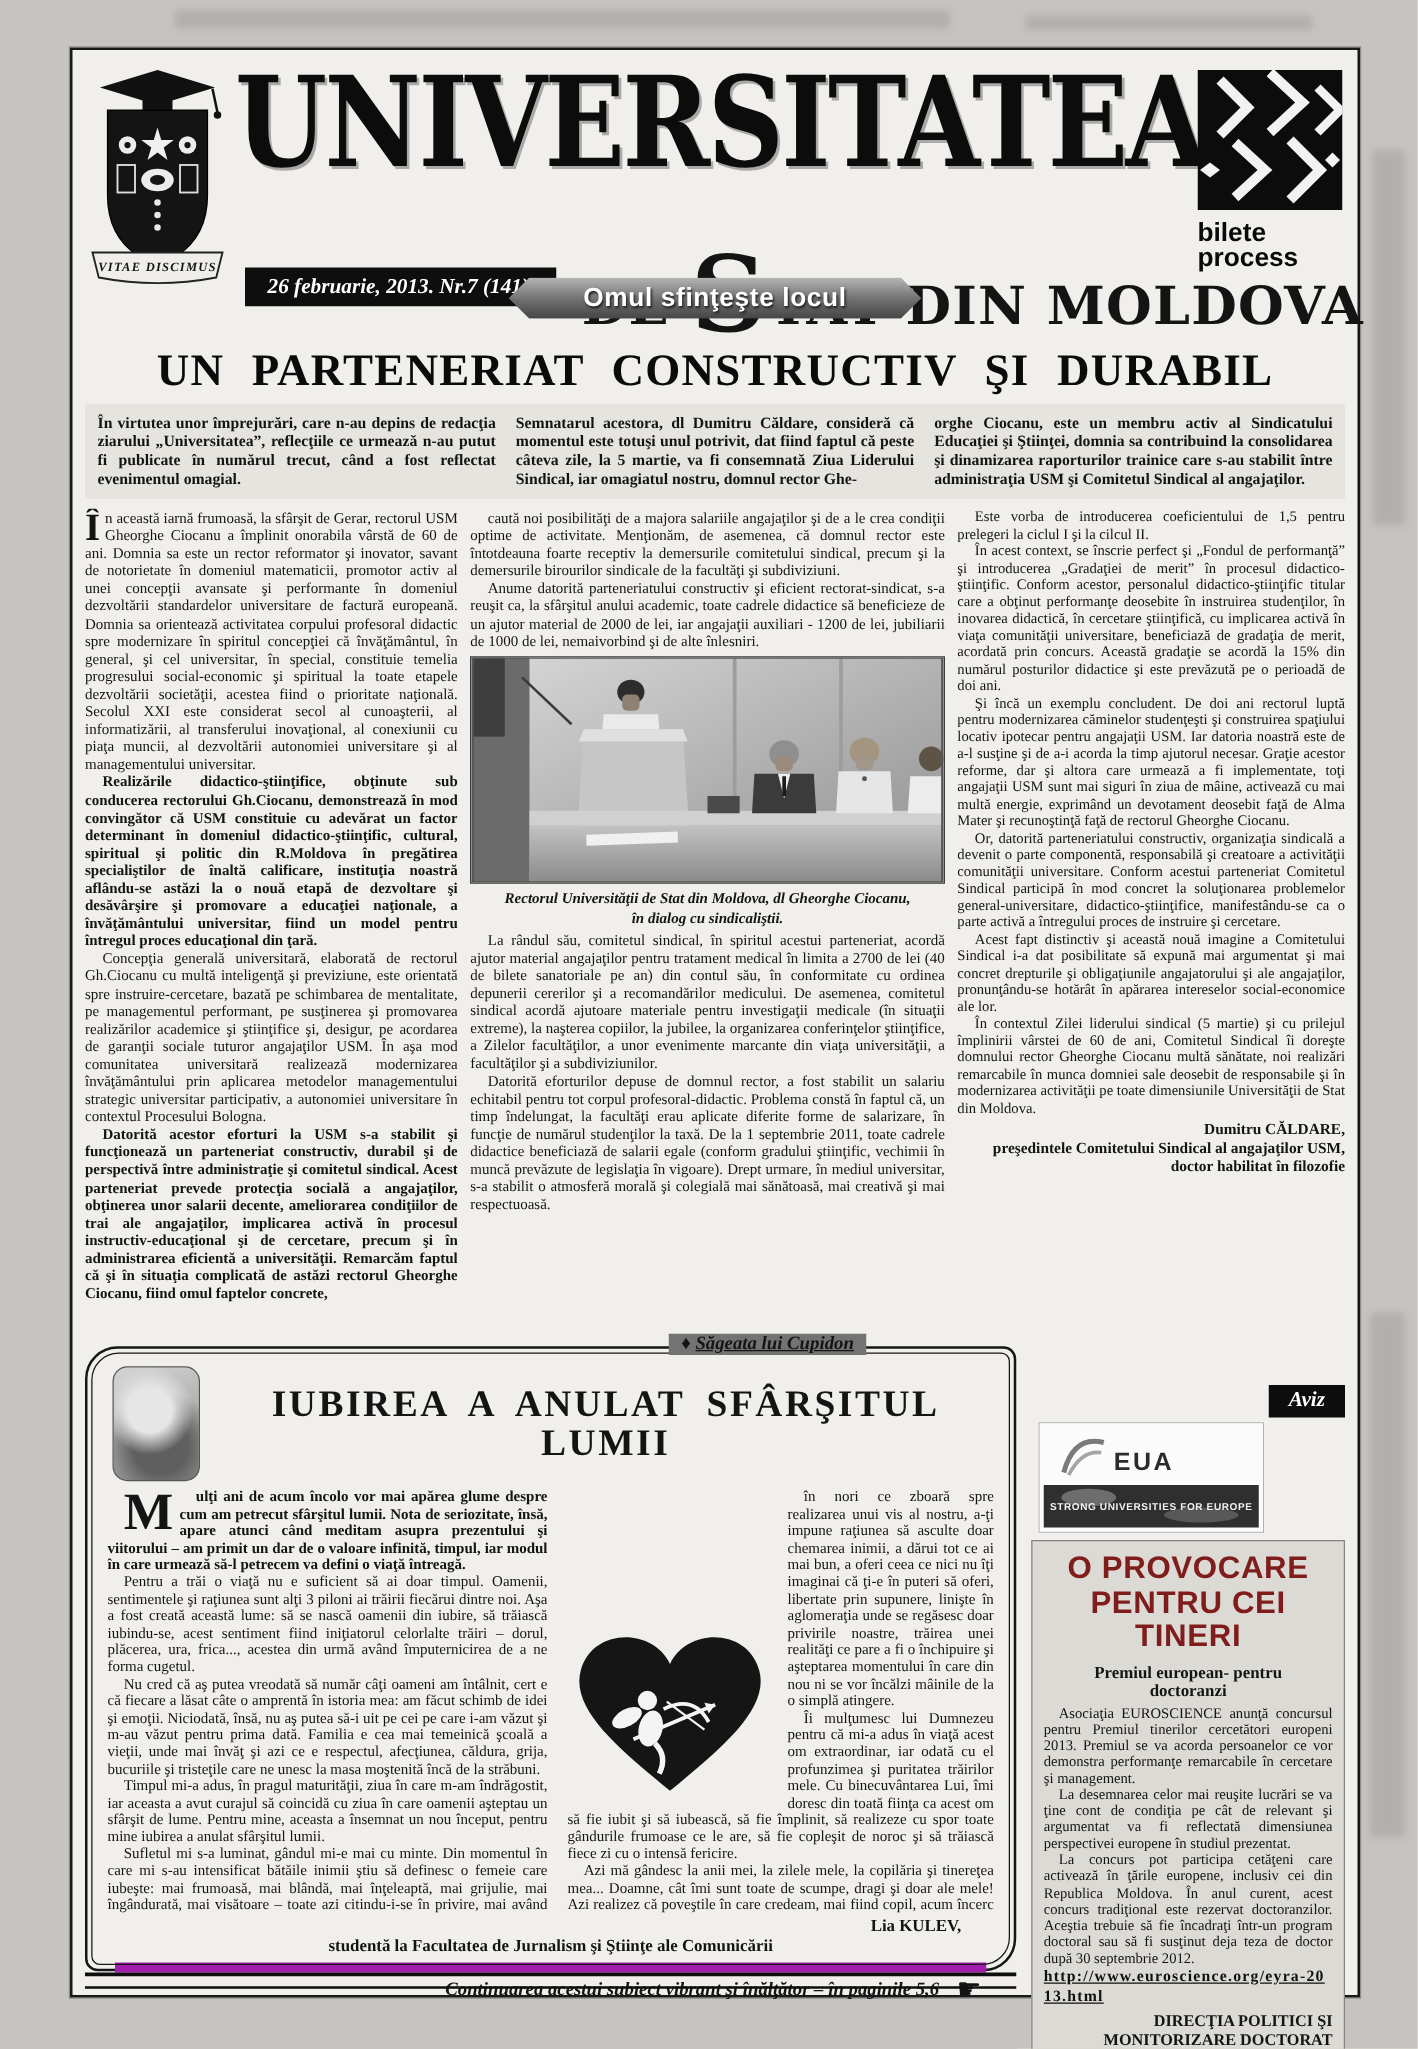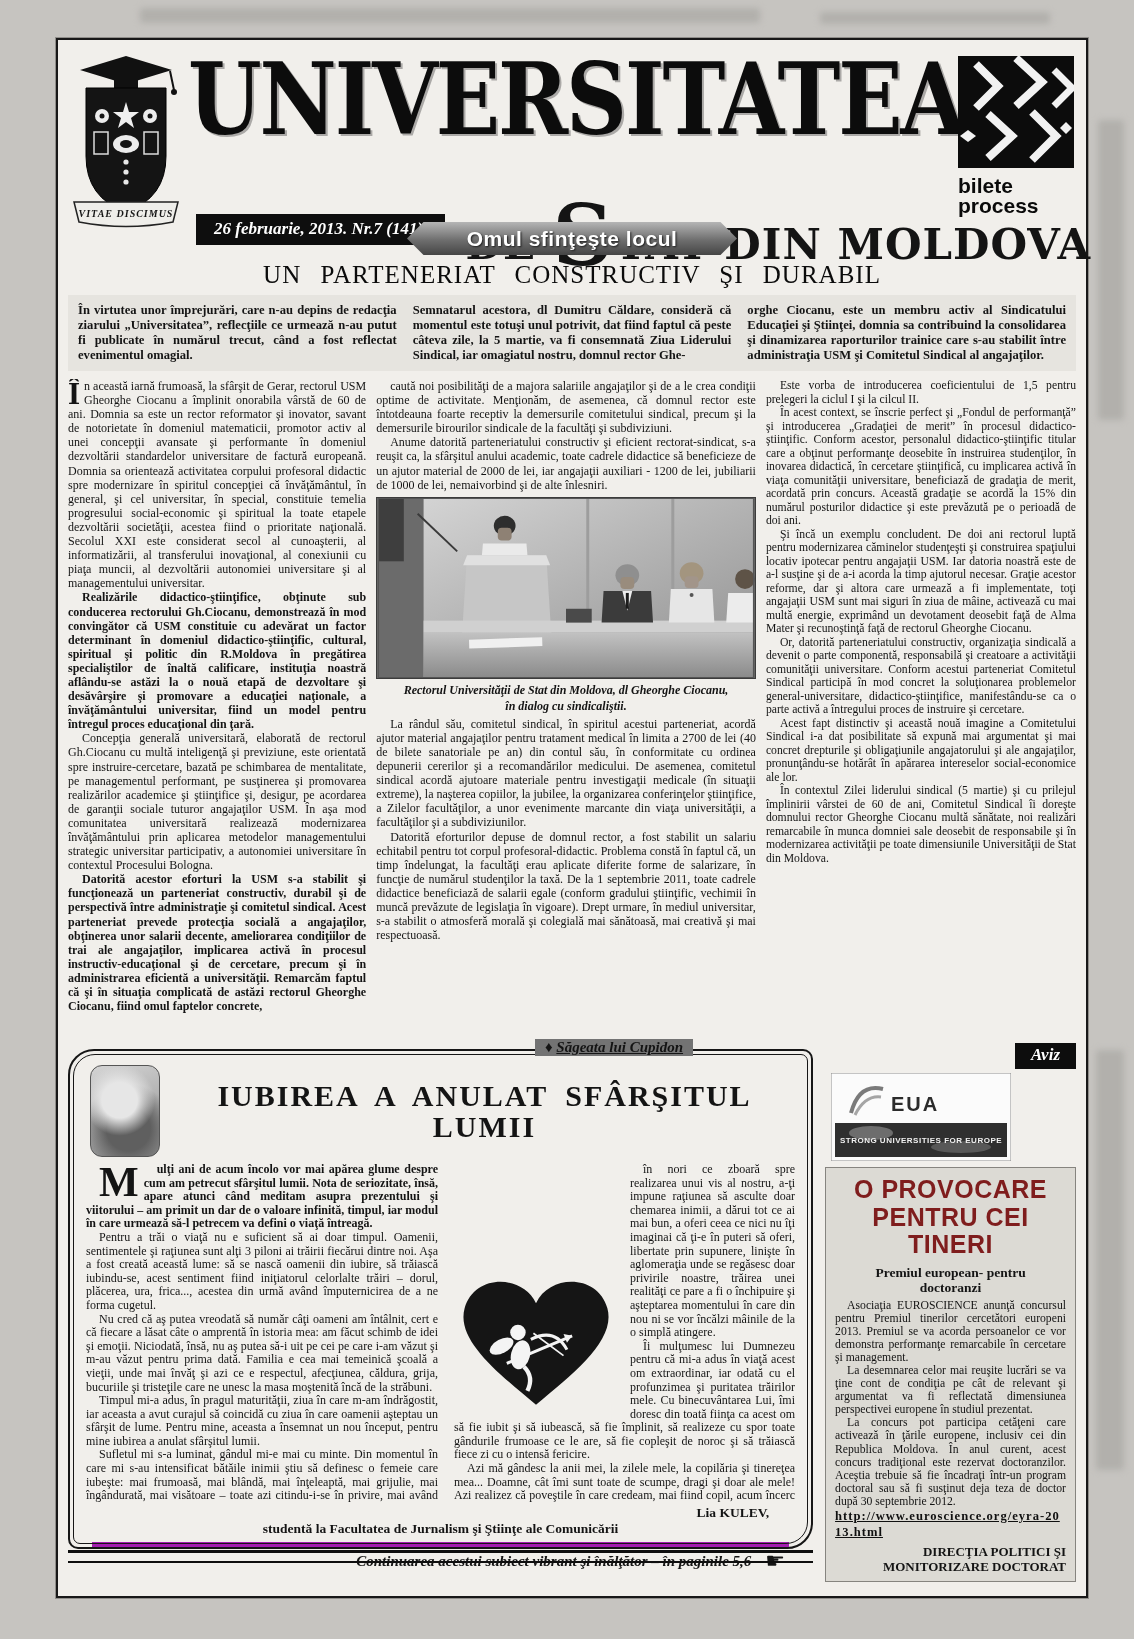--- a/index.html
+++ b/index.html
@@ -27,22 +27,22 @@
   .bologna-text { font-family:"Liberation Sans",sans-serif; font-weight:bold; font-size:21px;
     line-height:.95; margin-top:4px; color:#0a0a0a; }
 
   
   .slogan { width:330px; height:33px; margin:2px auto 0; text-align:center;
     background:linear-gradient(180deg,#b5b5b5 0%,#6e6e6e 55%,#454545 100%);
     clip-path:polygon(0 50%,5% 0,95% 0,100% 50%,95% 100%,5% 100%);
     color:#fff; font-family:"Liberation Sans",sans-serif; font-weight:bold; font-size:21px;
     line-height:33px; text-shadow:1px 1px 2px #1c1c1c; letter-spacing:.5px; }
 
-  .headline { text-align:center; font-weight:normal; font-size:25px; letter-spacing:1px;
-    word-spacing:12px; margin:6px 0 6px; color:#0b0b0b; font-family:"Liberation Serif",serif; }
+  .headline { text-align:center; font-weight:bold; font-size:36px; letter-spacing:1px;
+    word-spacing:12px; margin:20px 0 6px; color:#0b0b0b; font-family:"Liberation Serif",serif; }
 
   .intro { display:flex; gap:16px; background:#e6e4df; padding:8px 10px; }
   .intro div { flex:1; font-weight:bold; font-size:12.6px; line-height:15px; text-align:justify; }
 
   
   .bodycols { display:flex; gap:10px; margin-top:8px; height:658px; overflow:hidden; }
   .bcol { text-align:justify; font-size:12px; line-height:14.1px; overflow:hidden; }
   .bcol p { margin:0; text-indent:14px; }
   .c1 { width:300px; }
   .c2 { width:382px; }
@@ -78,30 +78,30 @@
   .love-title { flex:1; text-align:center; font-weight:bold; font-size:30px; line-height:1.05;
     letter-spacing:2px; word-spacing:8px; }
   .love-cols { display:flex; gap:16px; height:340px; overflow:hidden; margin-top:6px; }
   .lcol { text-align:justify; font-size:12px; line-height:13.6px; overflow:hidden; }
   .lc1 { width:352px; }
   .lc2 { flex:1; }
   .lcol p { margin:0; text-indent:13px; }
   .heart-wrap { float:left; margin:104px 8px 2px -4px; }
   .love-sign-name { text-align:right; font-weight:bold; font-size:13.5px; padding-right:26px; margin-top:2px; }
   .love-sign-role { text-align:center; font-weight:bold; font-size:13.5px; }
-  .love-footer { border-top:5px solid #a21caf; margin:5px 6px 0; padding:3px 4px 0;
+  .love-footer { border-top:8px solid #a21caf; margin:5px 6px 0; padding:3px 4px 0;
     display:flex; justify-content:flex-end; align-items:center; gap:14px;
     font-weight:bold; font-style:italic; font-size:15px; }
   .hand { font-family:"DejaVu Sans",sans-serif; font-size:22px; font-style:normal; line-height:1; }
 
   
   .sidebar { width:252px; display:flex; flex-direction:column; }
   .aviz-row { display:flex; justify-content:flex-end; margin-top:-6px; }
   .aviz { background:#0d0d0d; color:#fff; font-weight:bold; font-style:italic; font-size:17px;
-    padding:2px 16px 4px; }
+    padding:2px 16px 4px;margin-top:37px; }
   .eua { margin:4px 0 6px 6px; }
   .provocare { background:#dcdad4; border:1px solid #86847f; padding:8px 9px 6px; flex:1; overflow:hidden; }
   .prov-title { font-family:"Liberation Sans",sans-serif; font-weight:bold; font-size:25px;
     line-height:1.1; text-align:center; letter-spacing:.5px; color:#7f1d1d; }
   .prov-sub { font-weight:bold; font-size:13.5px; text-align:center; line-height:1.15; margin:6px 0 3px; }
   .provocare p.para { font-size:11.7px; line-height:13.1px; text-align:justify; text-indent:12px; margin:0; }
   .prov-link { display:block; font-weight:bold; font-size:12.6px; letter-spacing:1px;
     color:#101010; text-decoration:underline; word-break:break-all; line-height:1.25; margin-top:1px; }
   .prov-sig { margin-top:3px; }
   .prov-sig .sig-line { font-size:13px; line-height:15.5px; }
@@ -239,20 +239,25 @@
 
     <div class="bcol c3">
       <div>
           <p class="">Este vorba de introducerea coeficientului de 1,5 pentru prelegeri la ciclul I şi la cilcul II.</p>
           <p class="">În acest context, se înscrie perfect şi „Fondul de performanţă” şi introducerea „Gradaţiei de merit” în procesul didactico-ştiinţific. Conform acestor, personalul didactico-ştiinţific titular care a obţinut performanţe deosebite în instruirea studenţilor, în inovarea didactică, în cercetare ştiinţifică, cu implicarea activă în viaţa comunităţii universitare, beneficiază de gradaţia de merit, acordată prin concurs. Această gradaţie se acordă la 15% din numărul posturilor didactice şi este prevăzută pe o perioadă de doi ani.</p>
           <p class="">Şi încă un exemplu concludent. De doi ani rectorul luptă pentru modernizarea căminelor studenţeşti şi construirea spaţiului locativ ipotecar pentru angajaţii USM. Iar datoria noastră este de a-l susţine şi de a-i acorda la timp ajutorul necesar. Graţie acestor reforme, dar şi altora care urmează a fi implementate, toţi angajaţii USM sunt mai siguri în ziua de mâine, activează cu mai multă energie, exprimând un devotament deosebit faţă de Alma Mater şi recunoştinţă faţă de rectorul Gheorghe Ciocanu.</p>
           <p class="">Or, datorită parteneriatului constructiv, organizaţia sindicală a devenit o parte componentă, responsabilă şi creatoare a activităţii comunităţii universitare. Conform acestui parteneriat Comitetul Sindical participă în mod concret la soluţionarea problemelor general-universitare, didactico-ştiinţifice, manifestându-se ca o parte activă a întregului proces de instruire şi cercetare.</p>
           <p class="">Acest fapt distinctiv şi această nouă imagine a Comitetului Sindical i-a dat posibilitate să expună mai argumentat şi mai concret drepturile şi obligaţiunile angajatorului şi ale angajaţilor, pronunţându-se hotărât în apărarea intereselor social-economice ale lor.</p>
           <p class="">În contextul Zilei liderului sindical (5 martie) şi cu prilejul împlinirii vârstei de 60 de ani, Comitetul Sindical îi doreşte domnului rector Gheorghe Ciocanu multă sănătate, noi realizări remarcabile în munca domniei sale deosebit de responsabile şi în modernizarea activităţii pe toate dimensiunile Universităţii de Stat din Moldova.</p>
         </div>
+      <div class="sig3">
+          <div class="sig-line">Dumitru CĂLDARE,</div>
+          <div class="sig-line">preşedintele Comitetului Sindical al  angajaţilor USM,</div>
+          <div class="sig-line">doctor habilitat în filozofie</div>
+        </div>
     </div>
   </div>
 
   <div class="bottom">
 
     <div class="lovebox">
       <div class="cupid-ribbon">
         <span>♦</span>
         <span class="lbl">Săgeata lui Cupidon</span>
       </div>

